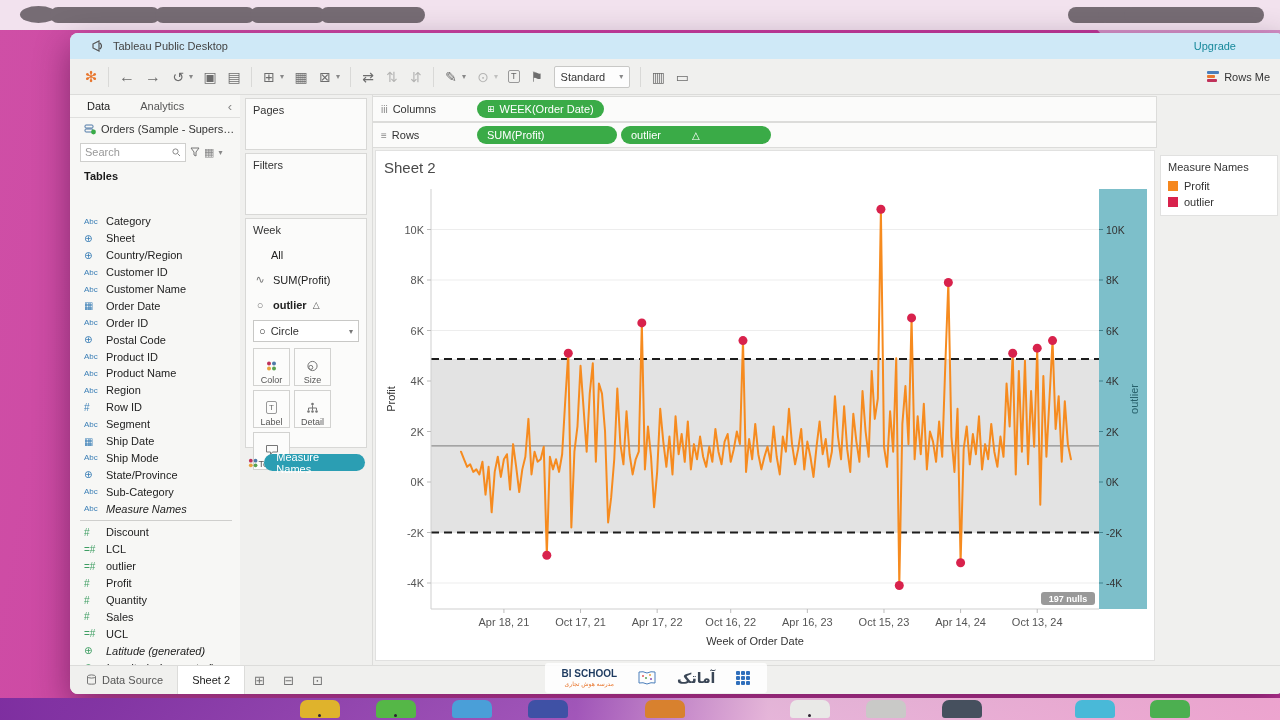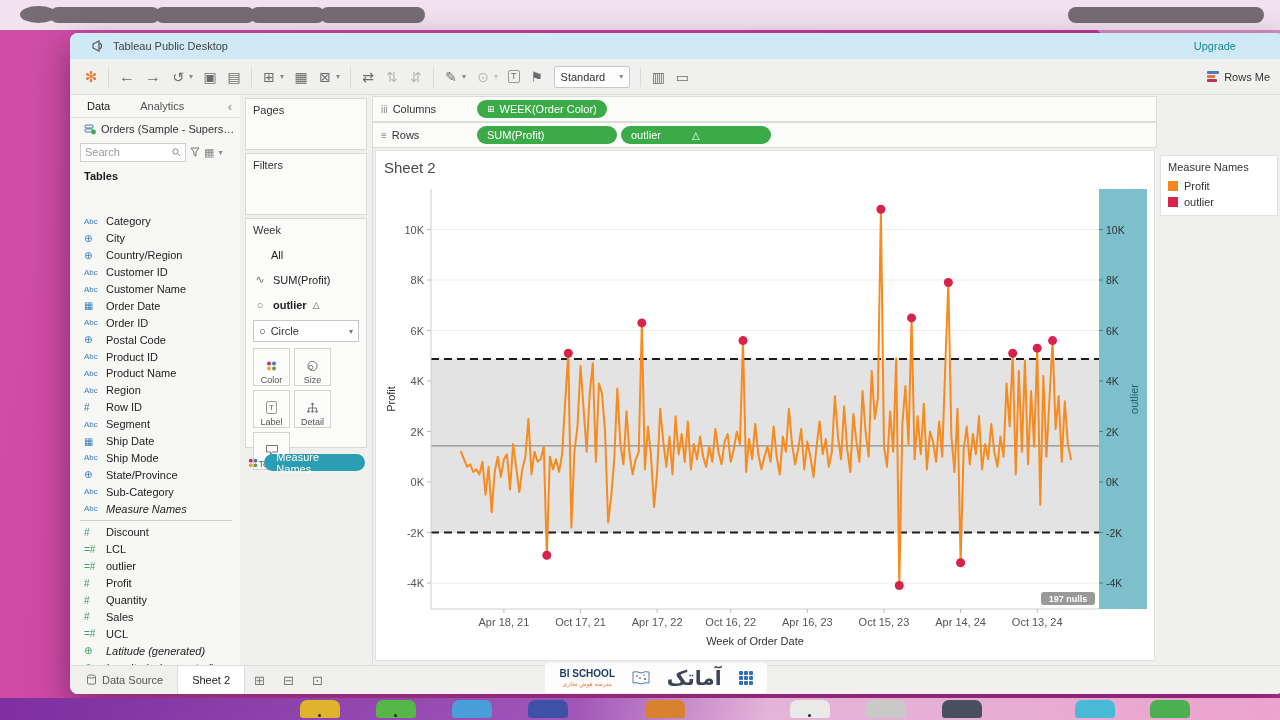--- a/index.html
+++ b/index.html
@@ -99,21 +99,21 @@
   .sb-ds{display:flex;align-items:center;gap:5px;padding:0 14px 0 16px;cursor:pointer;}
   .sb-tab{display:flex;align-items:center;background:#fff;border-left:1px solid #dcdcda;border-right:1px solid #dcdcda;
     padding:0 14px;color:#1a1a1a;cursor:pointer;}
   .sb-ic{display:flex;align-items:center;padding:0 9px;color:#777;font-size:13px;cursor:pointer;}
   
   .watermark{position:absolute;left:545px;top:663px;width:210px;height:30px;background:rgba(255,255,255,.85);
     border-radius:3px;display:flex;align-items:center;justify-content:space-around;padding:0 6px;}
   .wm-bi{display:flex;flex-direction:column;align-items:center;line-height:1;}
   .wm-bi .b1{font-size:10px;font-weight:bold;color:#1d3a5f;}
   .wm-bi .b2{font-size:6px;color:#e8762d;margin-top:2px;}
-  .wm-brand{font-size:20px;color:#3a4656;font-weight:bold;}
+  .wm-brand{font-size:14px;color:#3a4656;font-weight:bold;}
   .wm-grid{display:grid;grid-template-columns:repeat(3,4px);grid-gap:1px;}
   .wm-grid i{width:4px;height:4px;background:#2f6fbc;border-radius:1px;}
   svg text{font-family:"Liberation Sans","DejaVu Sans",sans-serif;}
 </style>
 </head>
 <body>
 
 <div id="stage">
   <div class="bg-tri2"></div>
   <div class="bg-tri"></div>
@@ -211,21 +211,21 @@
         <span class="sic" style="font-size:8px">▾</span>
       </div>
       <div class="tables-label">Tables</div>
       <div class="fieldlist">
           <div class="frow">
             <span class="fic dim abc">Abc</span>
             <span class="flabel">Category</span>
           </div>
           <div class="frow">
             <span class="fic dim">⊕</span>
-            <span class="flabel">City</span>
+            <span class="flabel">Sheet</span>
           </div>
           <div class="frow">
             <span class="fic dim">⊕</span>
             <span class="flabel">Country/Region</span>
           </div>
           <div class="frow">
             <span class="fic dim abc">Abc</span>
             <span class="flabel">Customer ID</span>
           </div>
           <div class="frow">
@@ -402,21 +402,21 @@
       </div>
     </div>
 
     <div class="shelf" style="top:63px;width:783px">
       <span class="slab">
         <span class="sic">iii</span>
         <span>Columns</span>
       </span>
       <span class="pill">
         <span class="pic">⊞</span>
-        <span>WEEK(Order Color)</span>
+        <span>WEEK(Order Date)</span>
       </span>
     </div>
     <div class="shelf" style="top:89px;width:783px">
       <span class="slab">
         <span class="sic">≡</span>
         <span>Rows</span>
       </span>
       <span class="pill" style="width:120px">
         <span>SUM(Profit)</span>
       </span>

